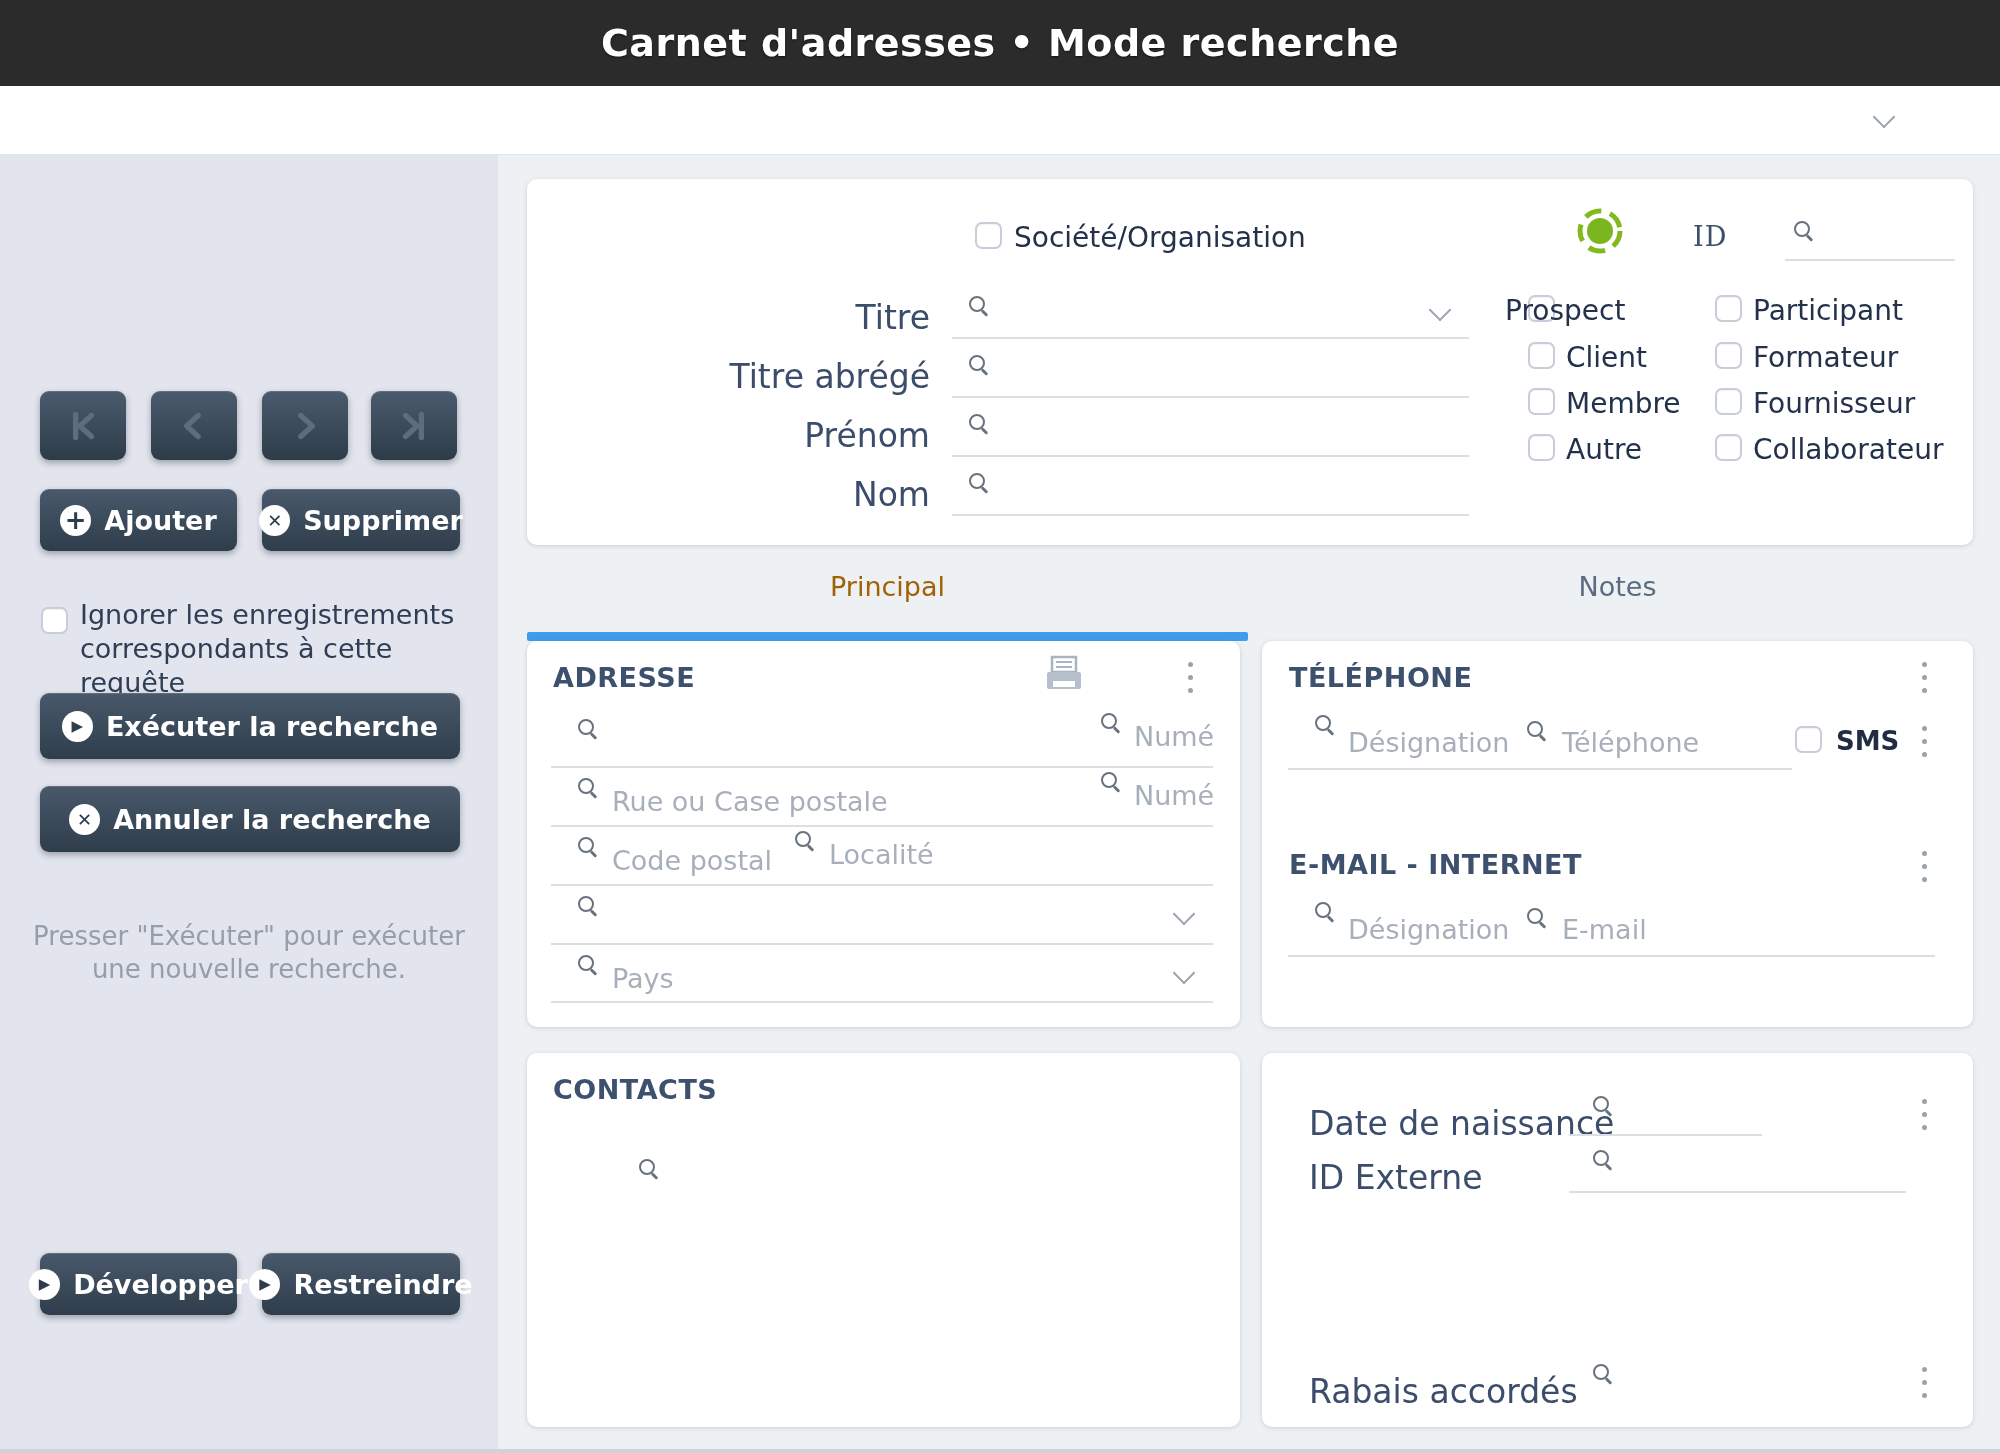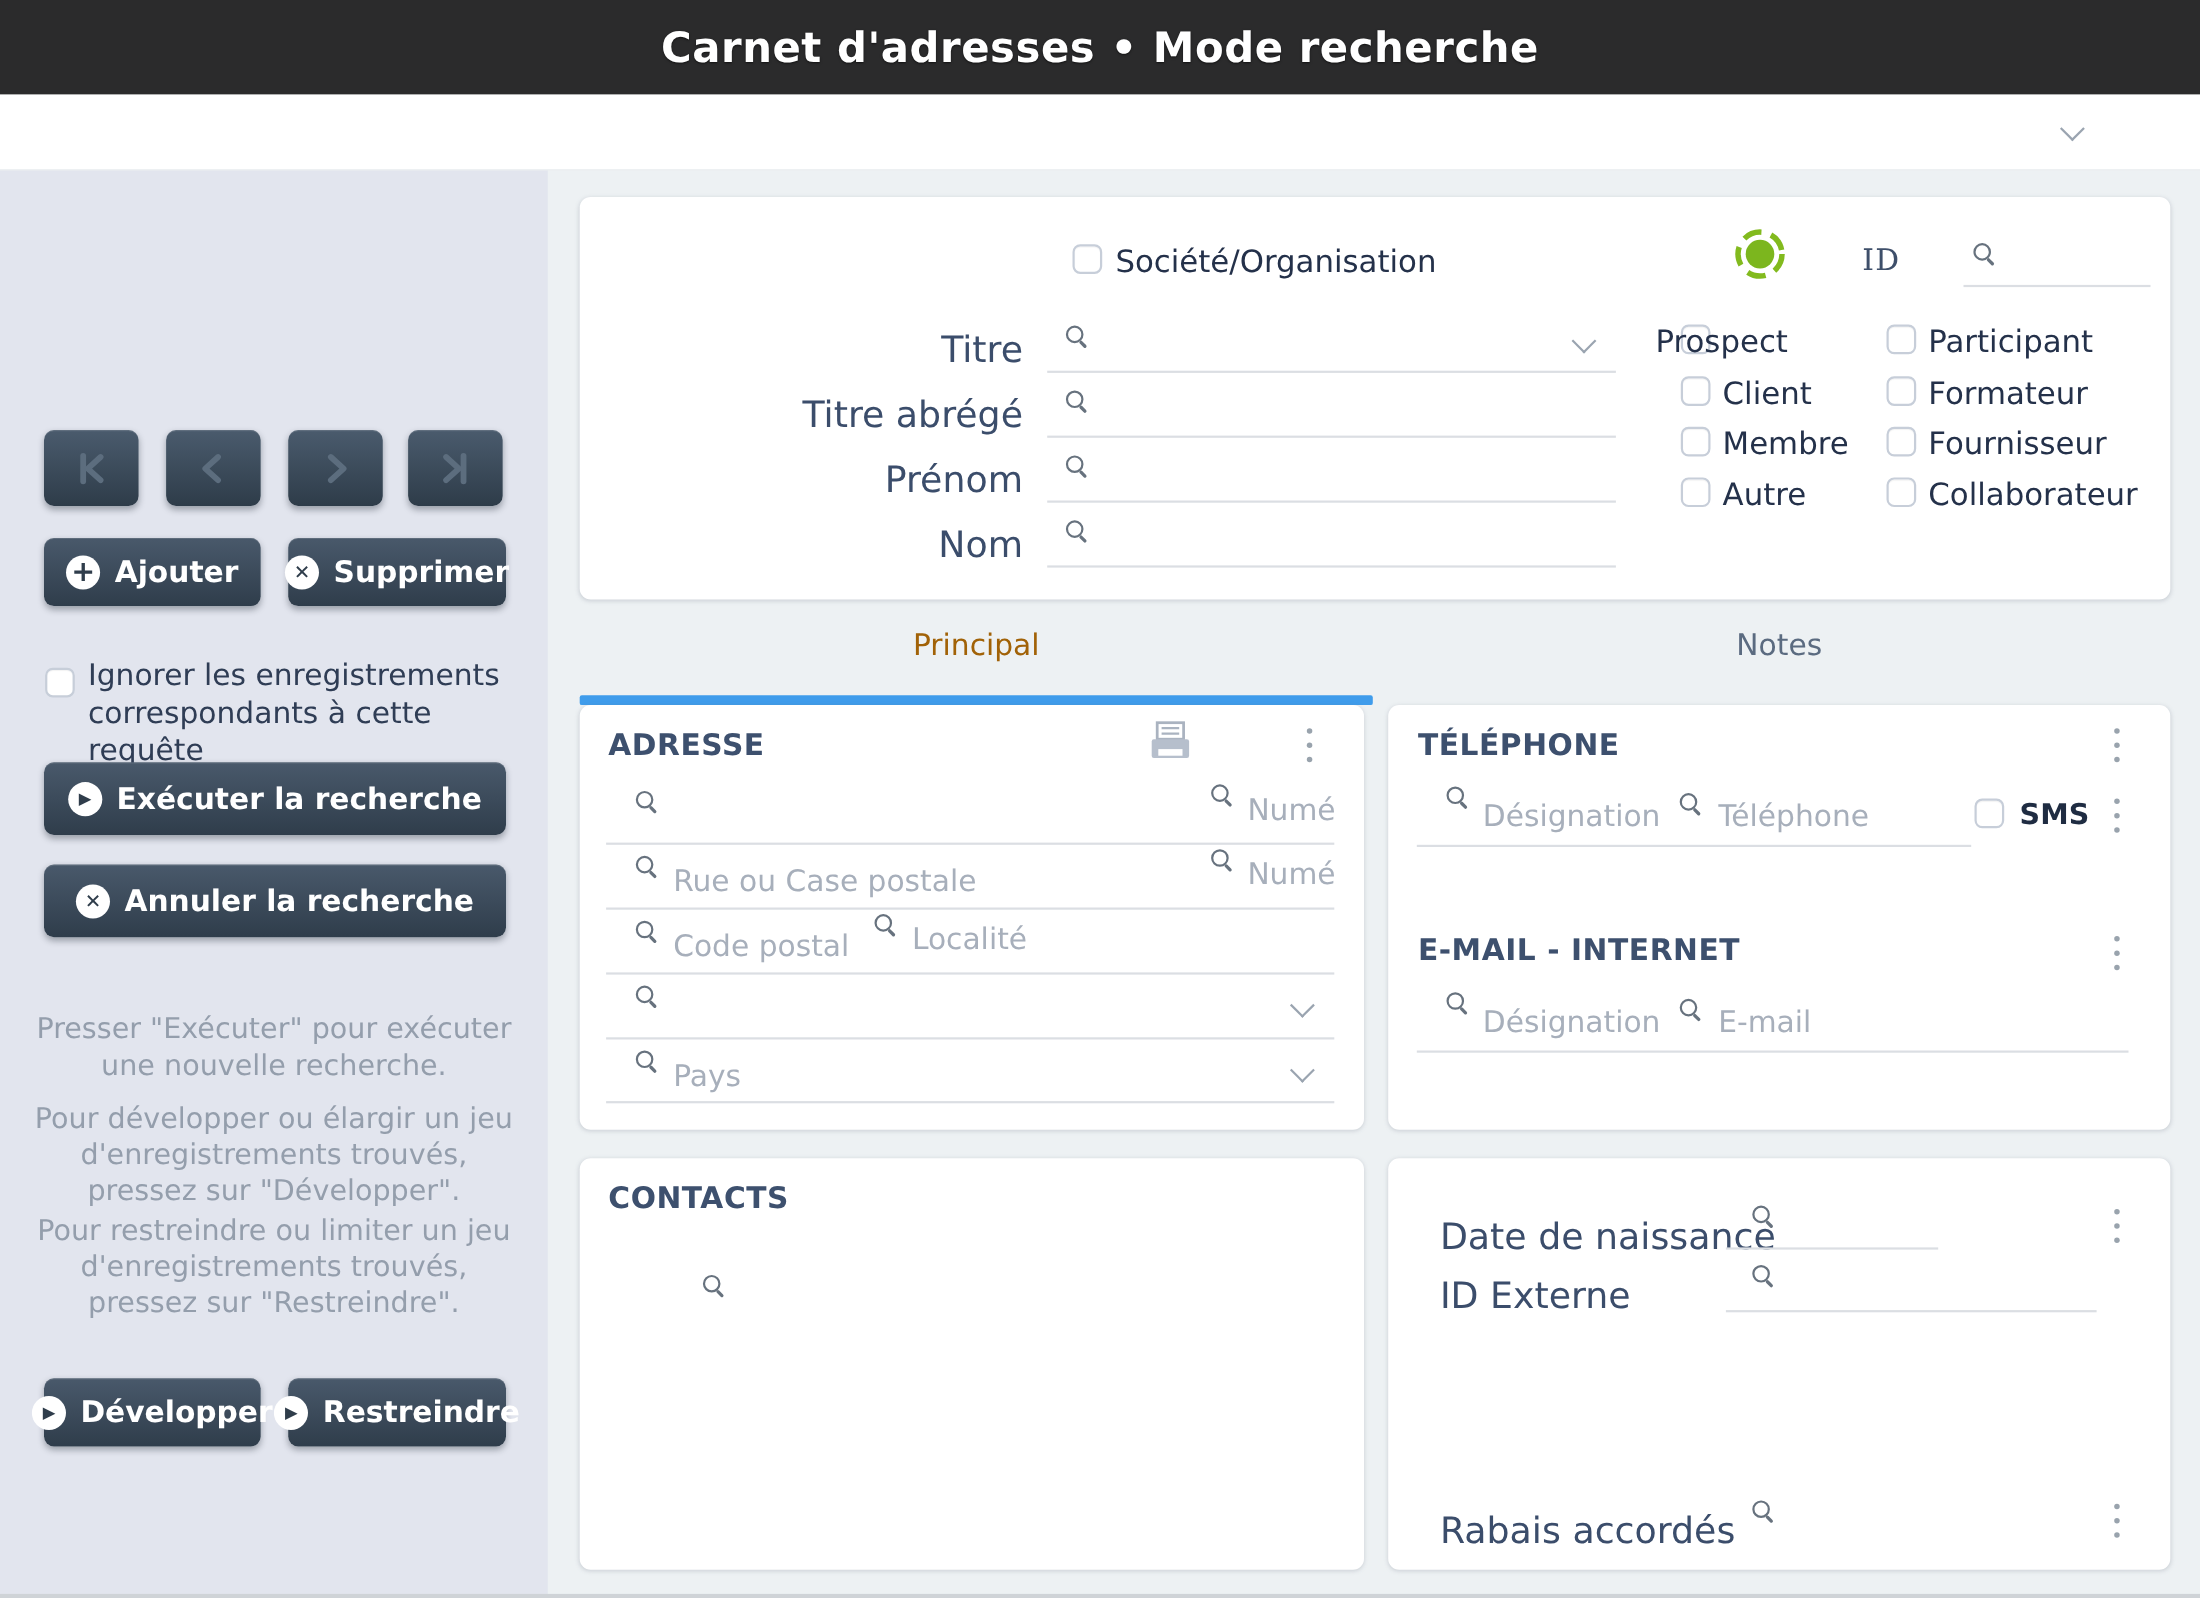--- a/index.html
+++ b/index.html
@@ -112,22 +112,20 @@
   <button class="abs btn" style="left:40px;top:693px;width:420px;height:66px;">
     <span class="cico" style="font-size:15px;">▶</span>
     <span>Exécuter la recherche</span>
   </button>
   <button class="abs btn" style="left:40px;top:786px;width:420px;height:66px;">
     <span class="cico" style="font-size:18px;">✕</span>
     <span>Annuler la recherche</span>
   </button>
 
   <div class="abs help" style="top:920px;">Presser "Exécuter" pour exécuter une nouvelle recherche.</div>
-  <div class="abs help" style="top:1001px;">Pour développer ou élargir un jeu d'enregistrements trouvés, pressez sur "Développer".</div>
-  <div class="abs help" style="top:1103px;">Pour restreindre ou limiter un jeu d'enregistrements trouvés, pressez sur "Restreindre".</div>
 
   <button class="abs btn" style="left:40px;top:1253px;width:197px;height:62px;">
     <span class="cico" style="font-size:15px;">▶</span>
     <span>Développer</span>
   </button>
   <button class="abs btn" style="left:262px;top:1253px;width:198px;height:62px;">
     <span class="cico" style="font-size:15px;">▶</span>
     <span>Restreindre</span>
   </button>
 

